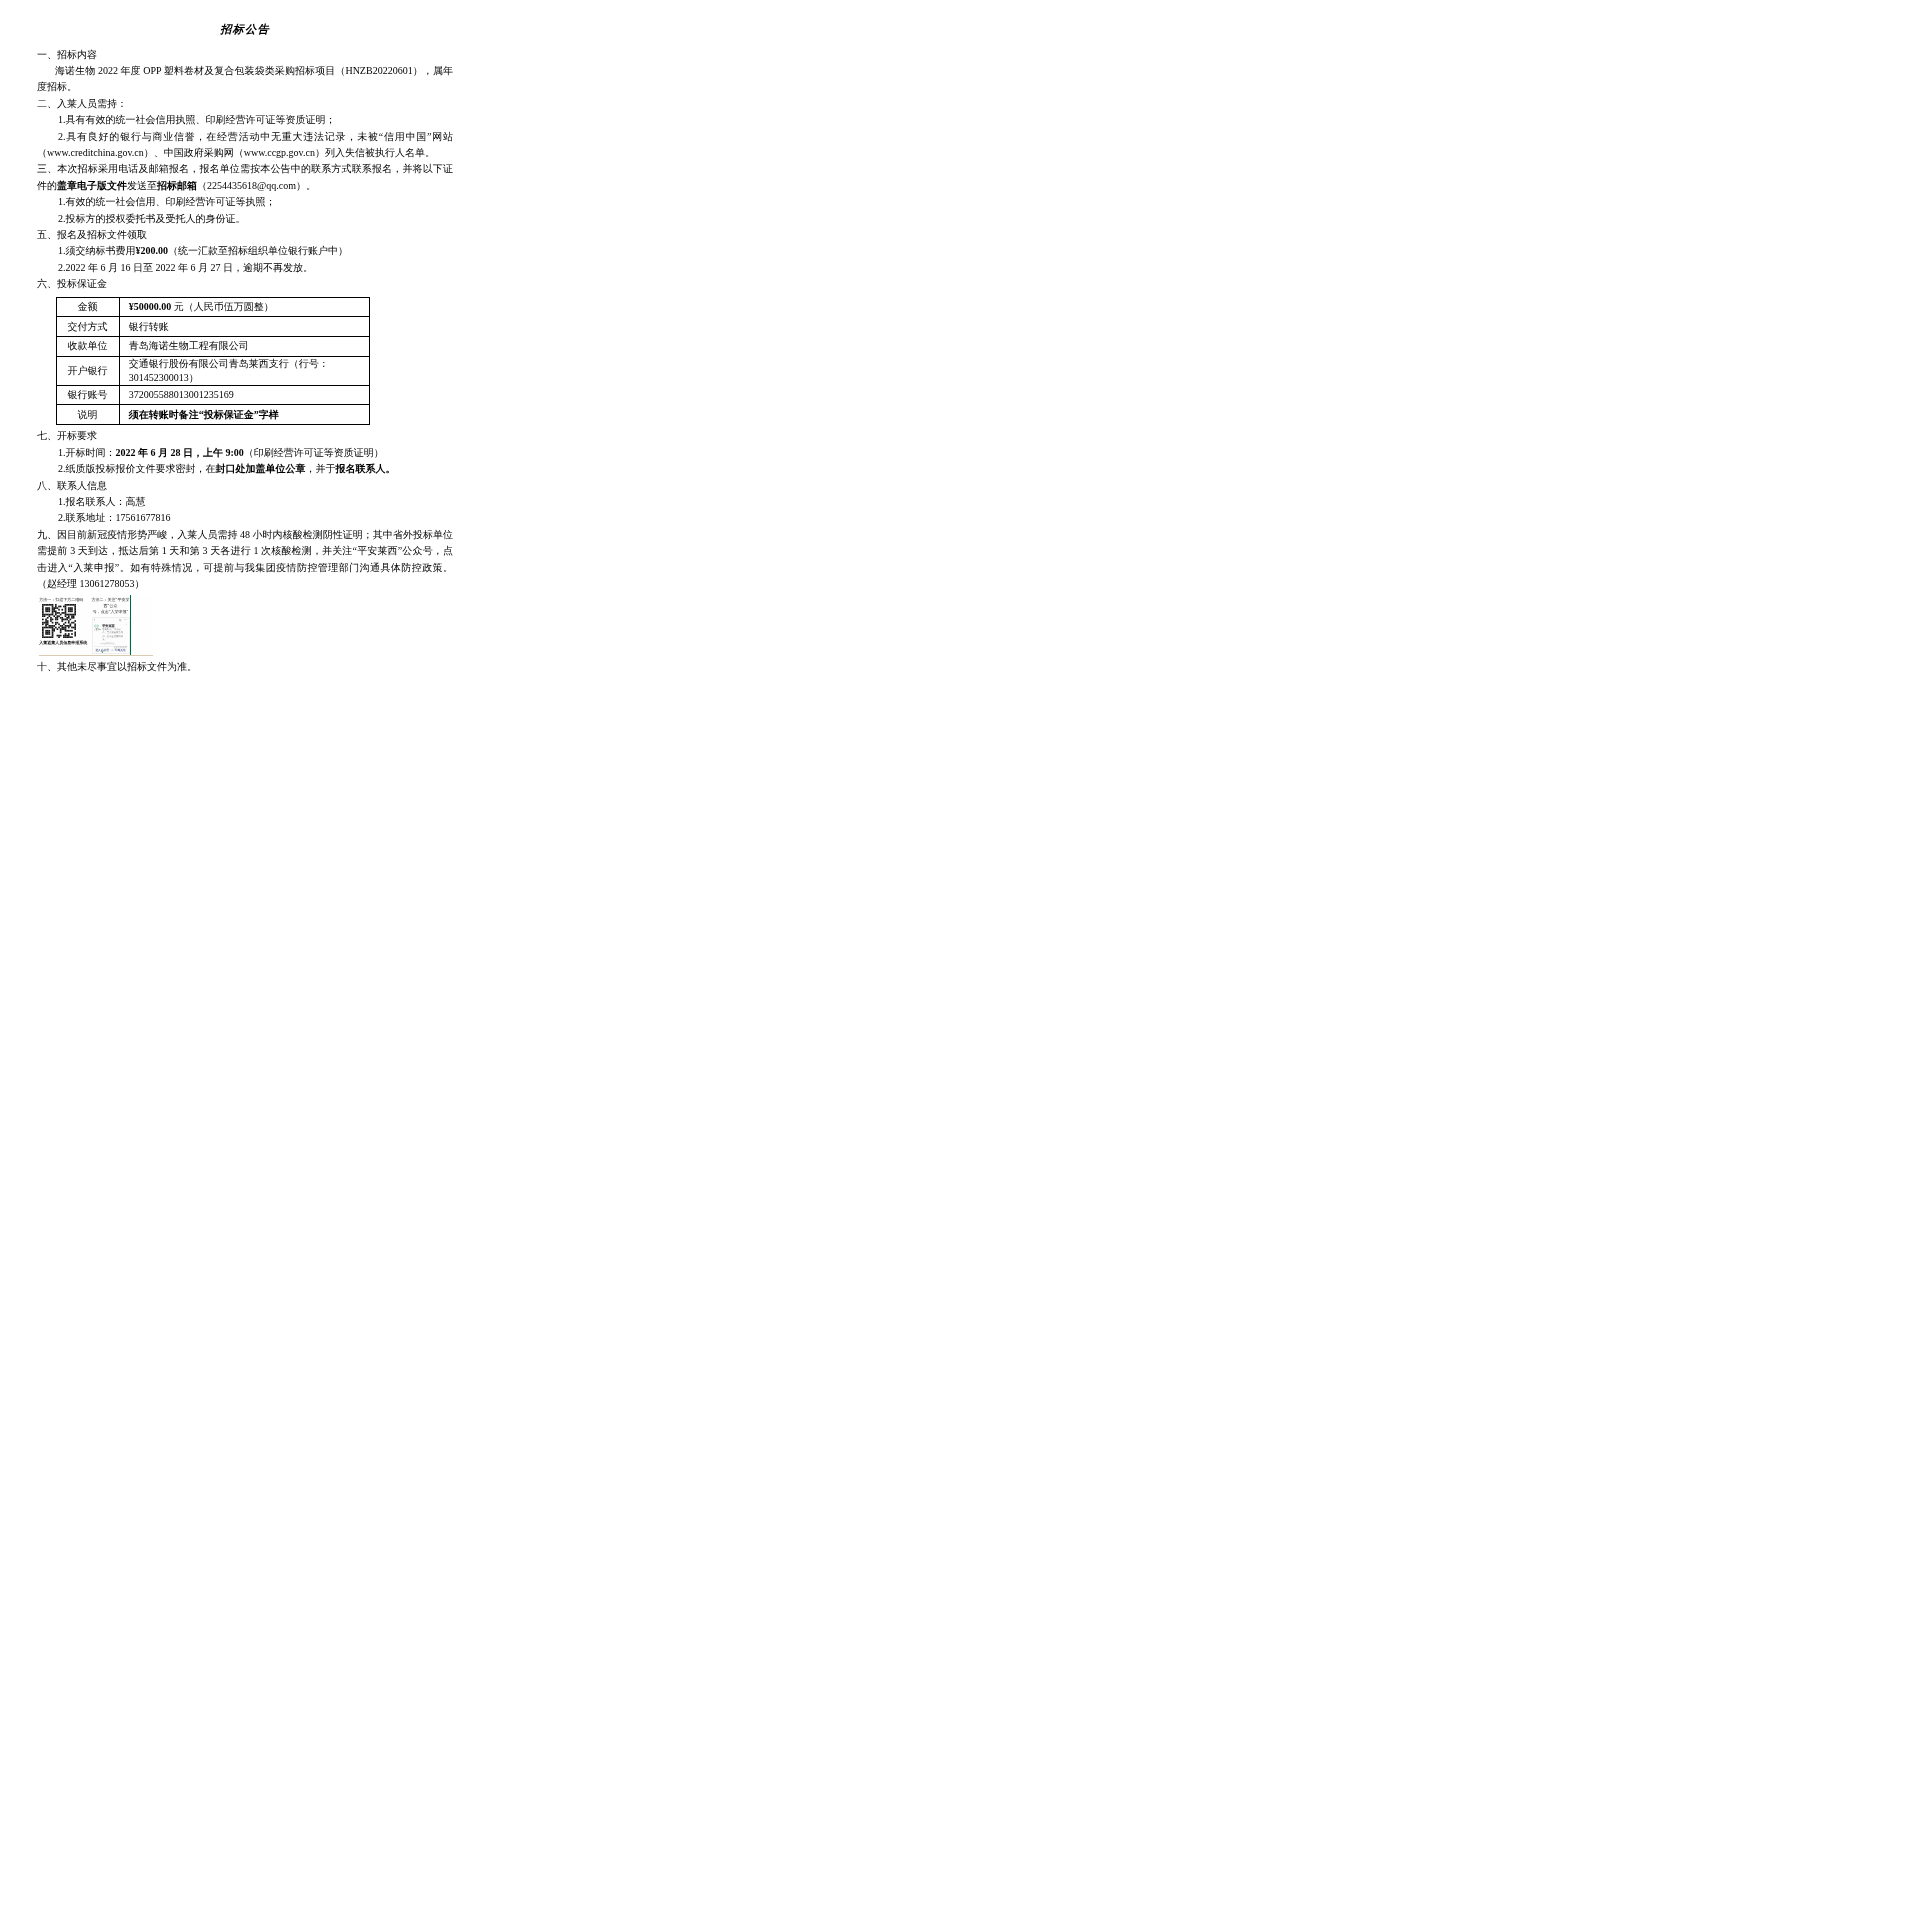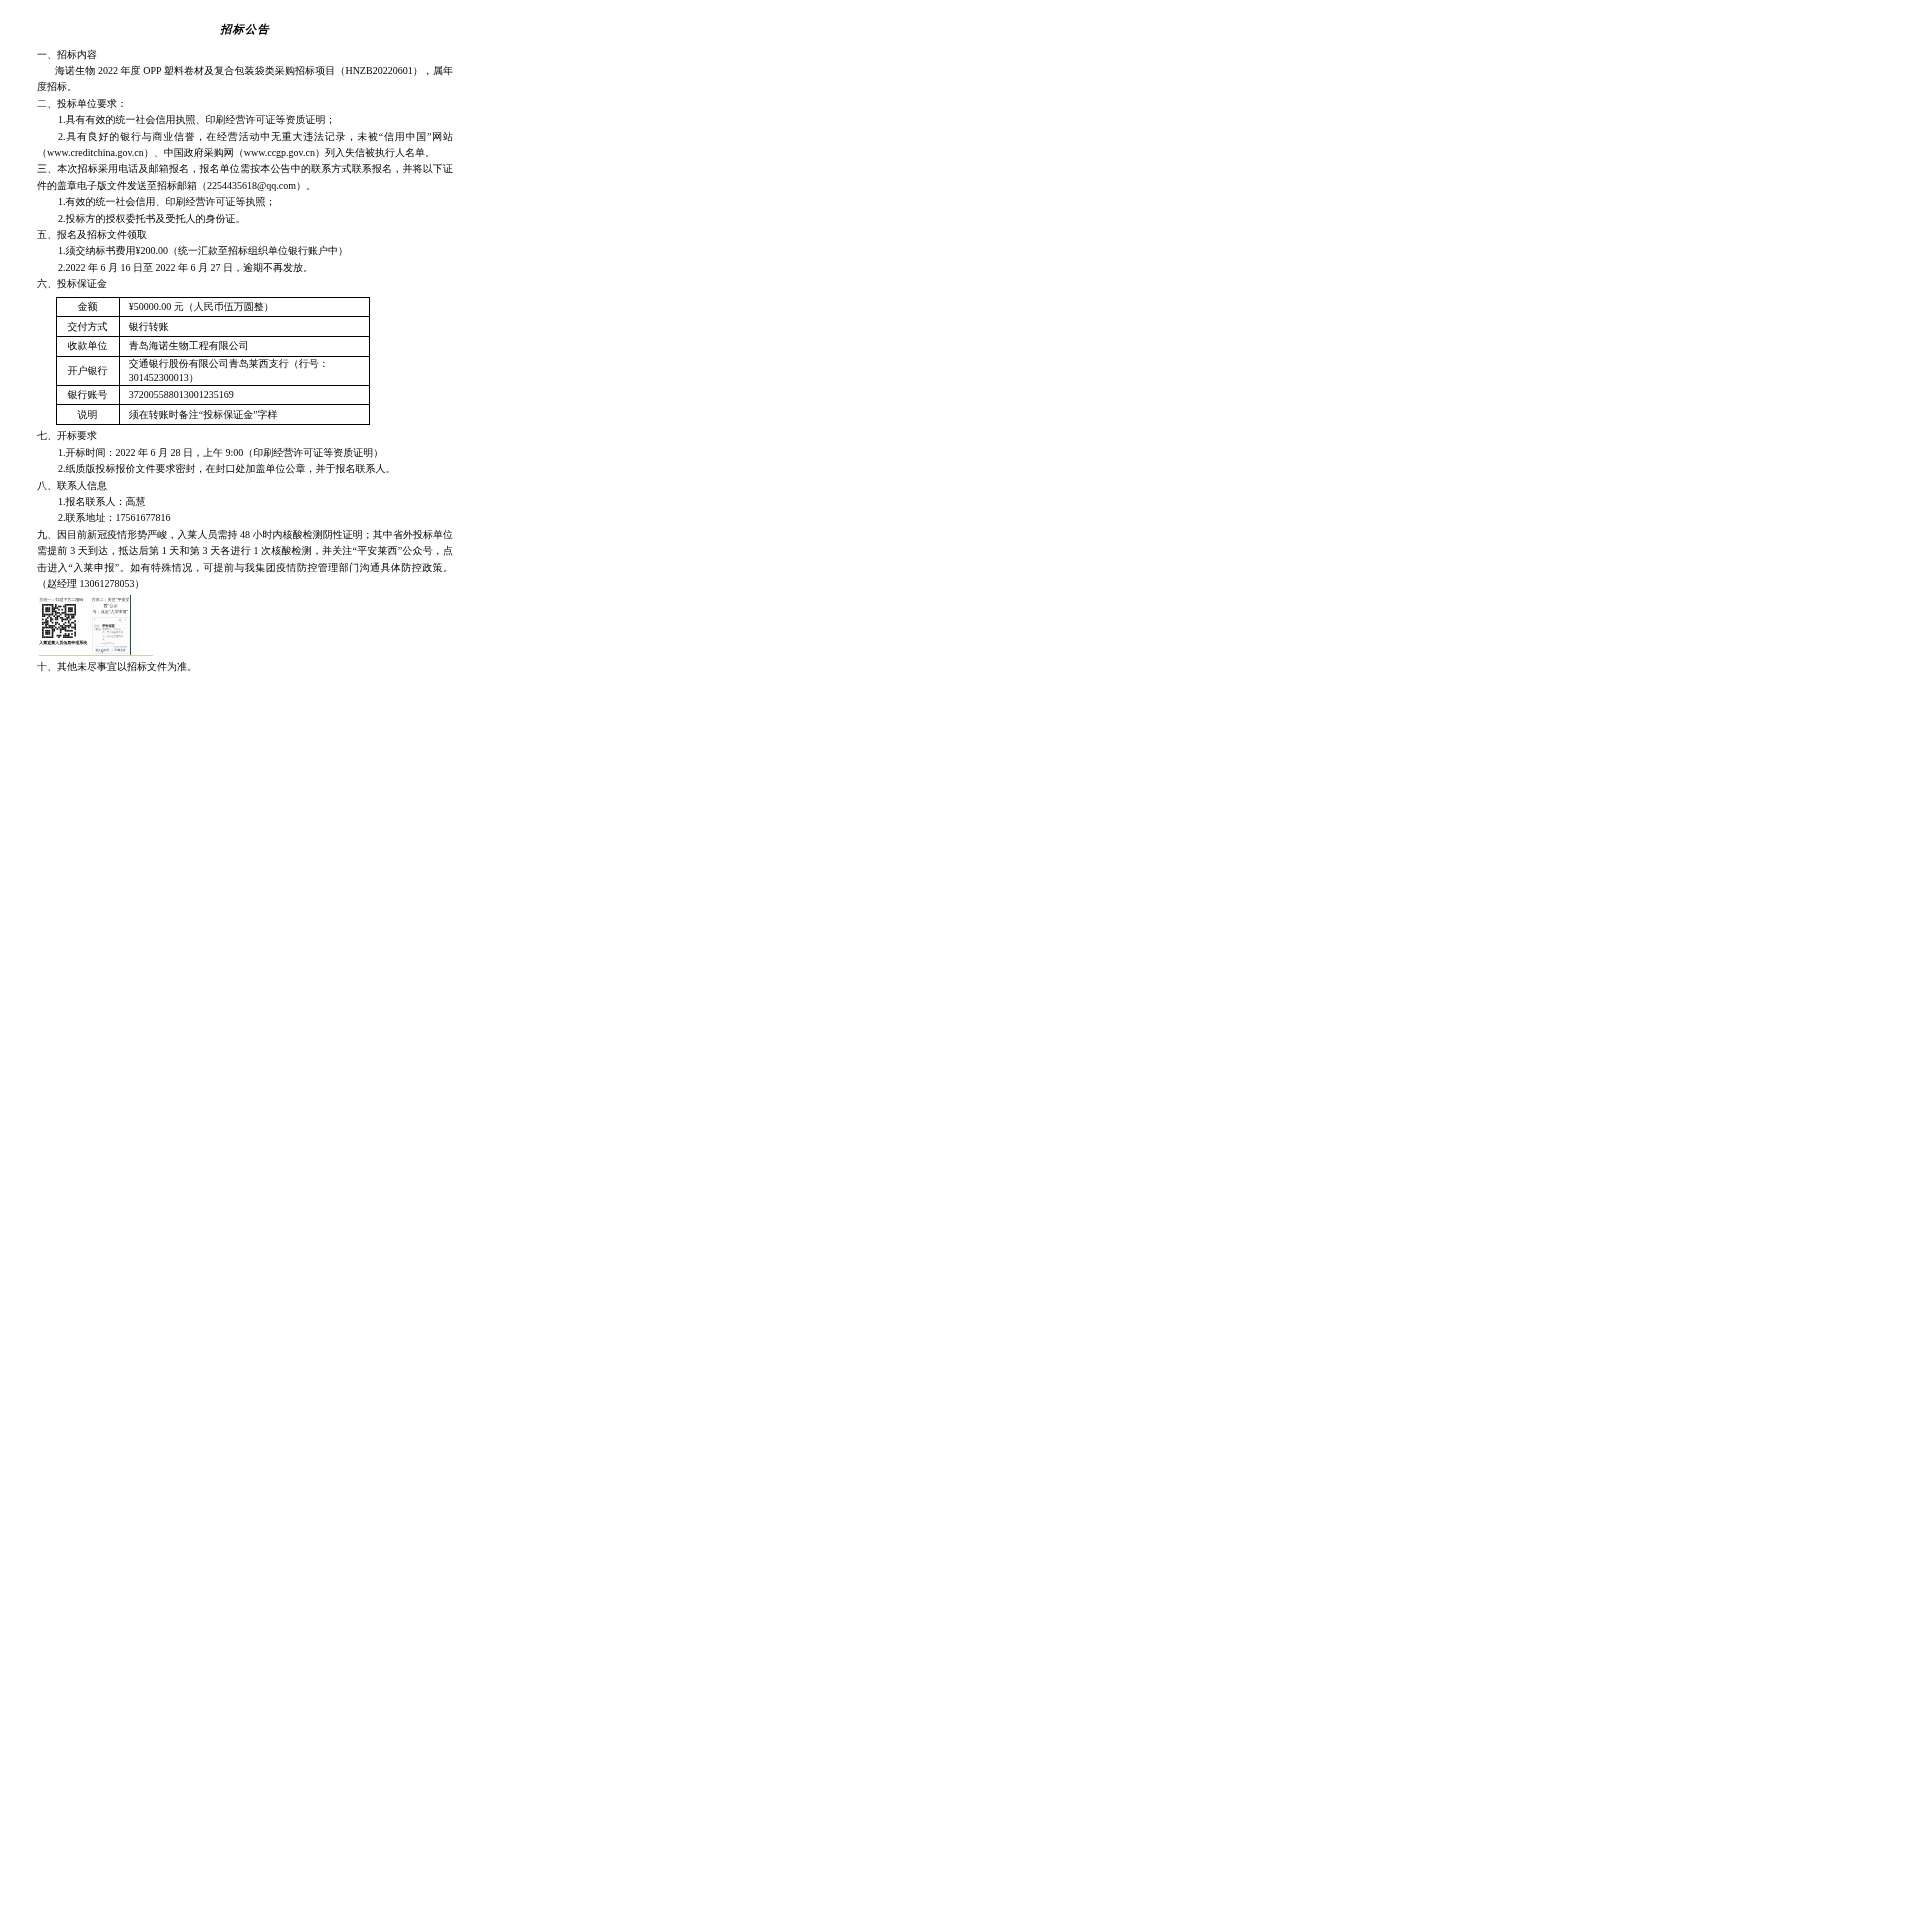--- a/index.html
+++ b/index.html
@@ -14,21 +14,21 @@
   .doc-title {
     text-align:center; font-size:11.2px; font-weight:bold;
     margin:17.7px 0 10px 0; letter-spacing:1.2px;font-style:italic;
   }
   p.line {
     margin:0; font-size:10px; line-height:16.4px;
     text-align:justify; text-justify:inter-character;
   }
   p.ind-body { text-indent:1.8em; }
   p.ind-item { text-indent:2.1em; }
-  .b { font-weight:normal; }
+  .b { font-weight:bold; }
   .gap-top { margin-top:7px; }
 
   table.deposit {
     border-collapse:collapse; margin:4.2px 0 3.5px 18.5px;
     width:314px; table-layout:fixed;
   }
   table.deposit td {
     border:0.6px solid #000; border-top-width:1px; border-bottom-width:1px;
     height:19.6px; font-size:10px; vertical-align:middle;
   }
@@ -92,21 +92,21 @@
 </head>
 <body>
 
 <div class="page">
 
   <h1 class="doc-title">招标公告</h1>
 
   <p class="line">一、招标内容</p>
   <p class="line ind-body">海诺生物 2022 年度 OPP 塑料卷材及复合包装袋类采购招标项目（HNZB20220601），属年度招标。</p>
 
-  <p class="line">二、投标单位要求：</p>
+  <p class="line">二、入莱人员需持：</p>
   <p class="line ind-item">1.具有有效的统一社会信用执照、印刷经营许可证等资质证明；</p>
   <p class="line ind-item">2.具有良好的银行与商业信誉，在经营活动中无重大违法记录，未被“信用中国”网站（www.creditchina.gov.cn）、中国政府采购网（www.ccgp.gov.cn）列入失信被执行人名单。</p>
 
   <p class="line"><span>三、本次招标采用电话及邮箱报名，报名单位需按本公告中的联系方式联系报名，并将以下证件的</span><span class="b">盖章电子版文件</span><span>发送至</span><span class="b">招标邮箱</span><span>（2254435618@qq.com）。</span></p>
   <p class="line ind-item">1.有效的统一社会信用、印刷经营许可证等执照；</p>
   <p class="line ind-item">2.投标方的授权委托书及受托人的身份证。</p>
 
   <p class="line">五、报名及招标文件领取</p>
   <p class="line ind-item"><span>1.须交纳标书费用</span><span class="b">¥200.00</span><span>（统一汇款至招标组织单位银行账户中）</span></p>
   <p class="line ind-item">2.2022 年 6 月 16 日至 2022 年 6 月 27 日，逾期不再发放。</p>

